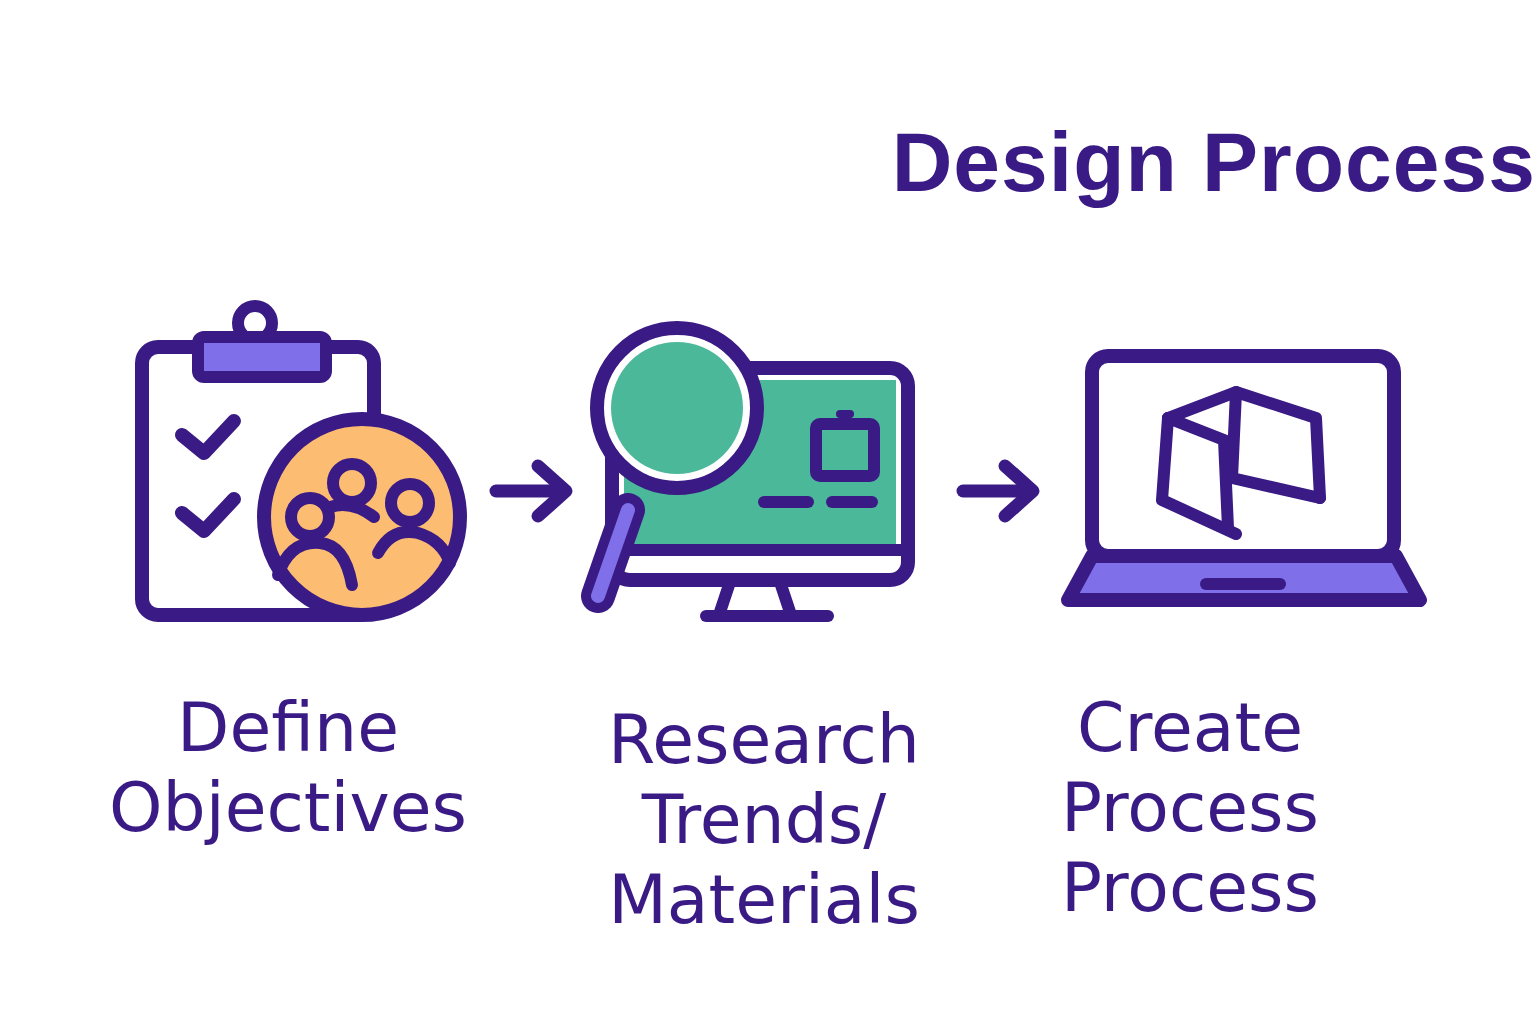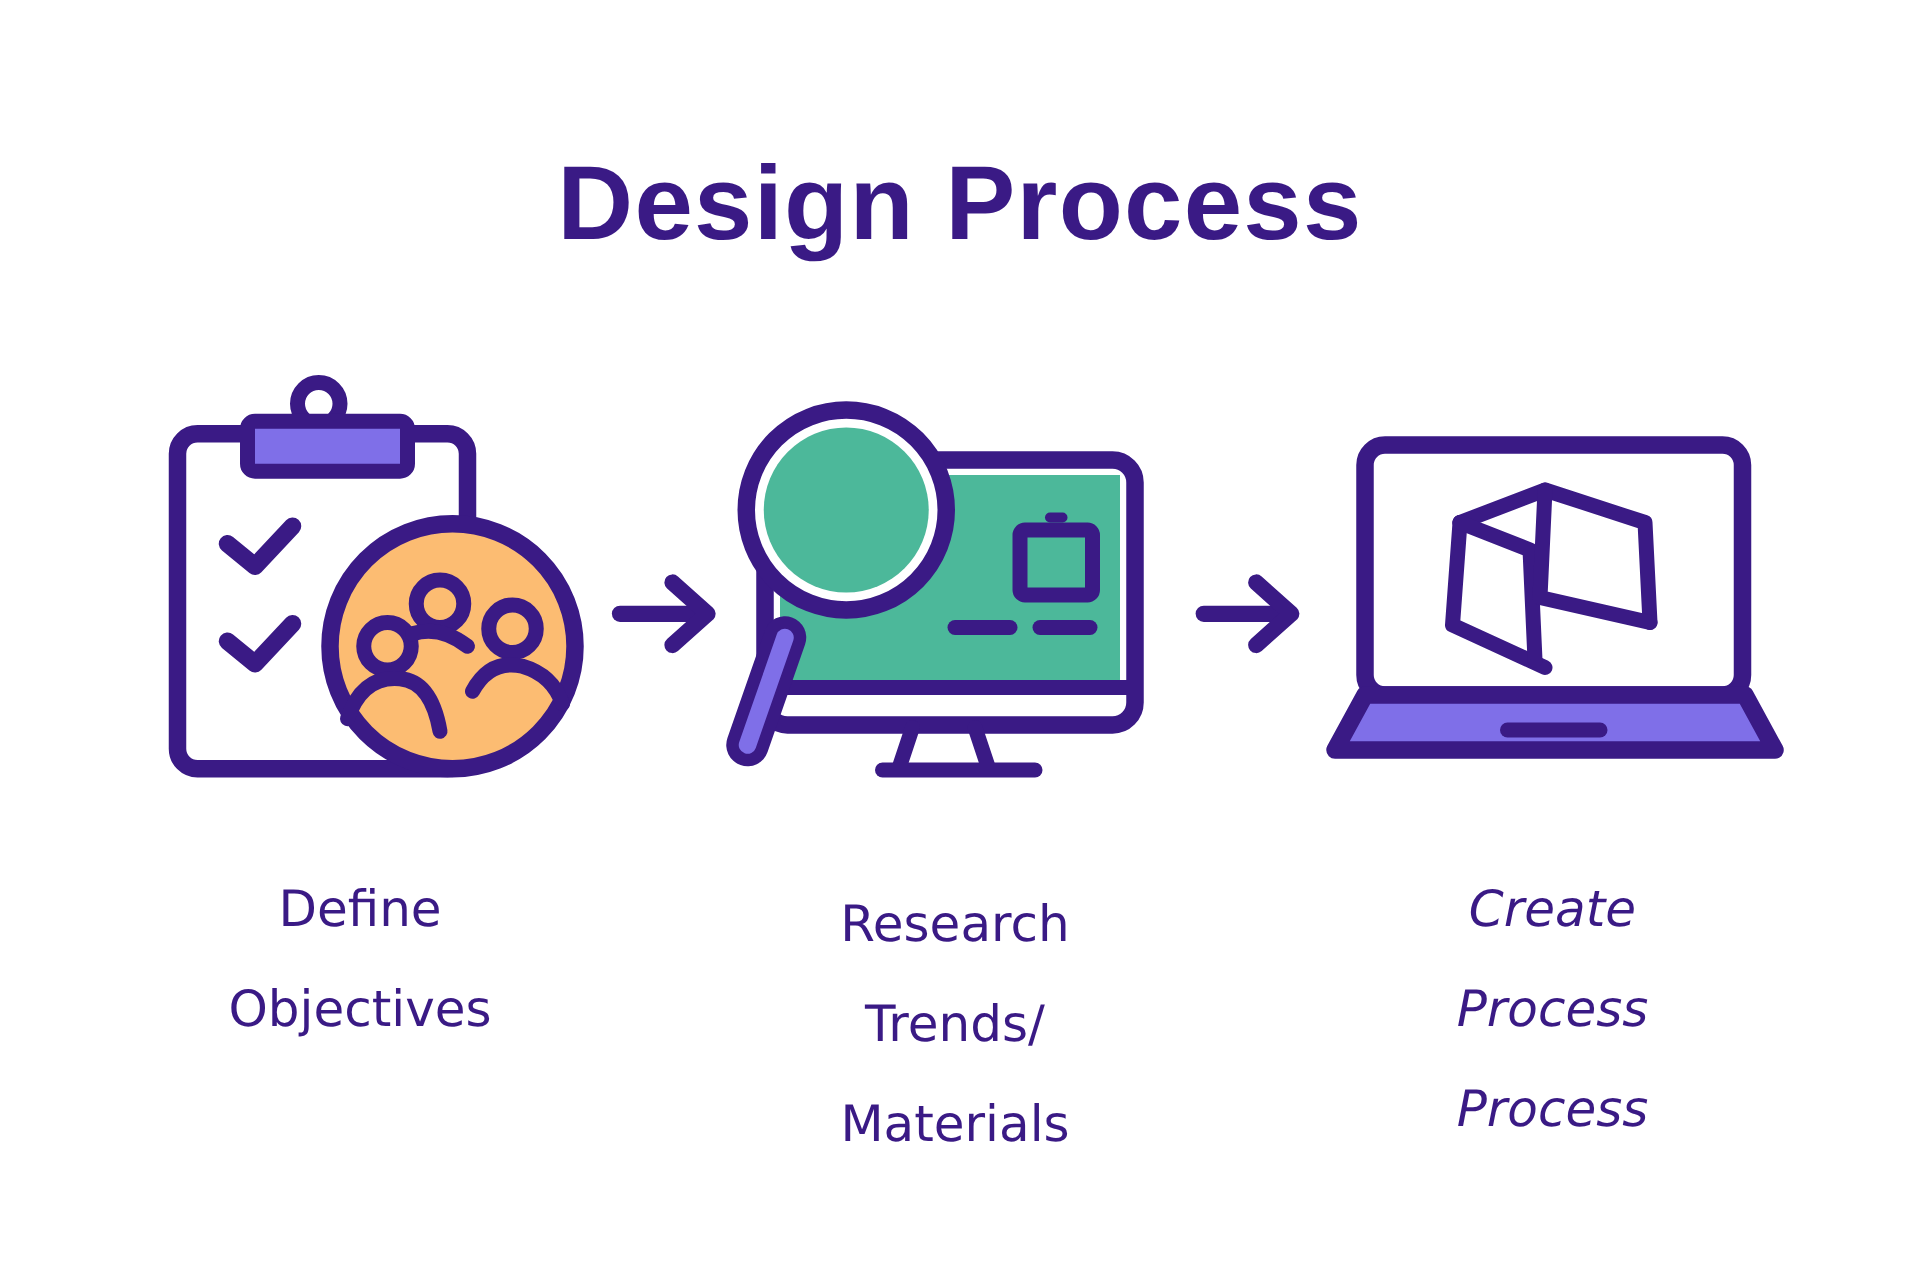--- a/index.html
+++ b/index.html
@@ -13,38 +13,38 @@
       position: relative;
       overflow: hidden;
       font-family: "Liberation Sans", "DejaVu Sans", sans-serif;
       color: #3a1a85;
     }
     .title {
       position: absolute;
       left: 0;
       top: 112px;
       width: 1536px;
-      text-align: center;
+      text-align: right;
       font-size: 84px;
       font-weight: bold;
       letter-spacing: 1px;
       color: #3a1a85;
       line-height: 100px;
     }
     .icon {
       position: absolute;
     }
     .arrow {
       position: absolute;
     }
     .label {
       position: absolute;
       text-align: center;
       font-family: "DejaVu Sans", "Liberation Sans", sans-serif;
-      font-size: 40px;
+      font-size: 68px;
       line-height: 80px;
       color: #3a1a85;
       width: 420px;
     }
     .label span { display: block; }
   </style>
 </head>
 <body>
 
 <div class="title">Design Process</div>
@@ -135,17 +135,17 @@
   <span>Define</span>
   <span>Objectives</span>
 </div>
 
 <div class="label" style="left:554px; top:688px;margin-top:12px;">
   <span>Research</span>
   <span>Trends/</span>
   <span>Materials</span>
 </div>
 
-<div class="label" style="left:1032px; top:688px;font-style:italic;">
+<div class="label" style="left:980px; top:688px;">
   <span>Create</span>
   <span>Process</span>
   <span>Process</span>
 </div>
 
 </body></html>

